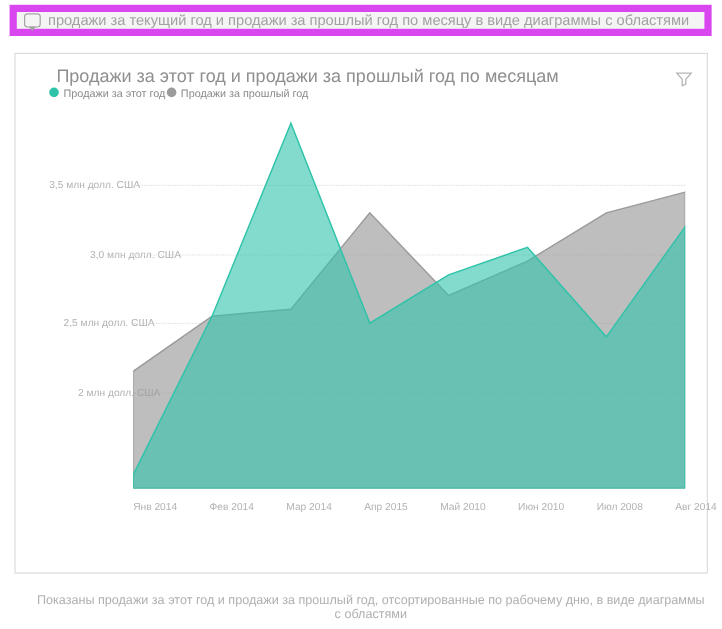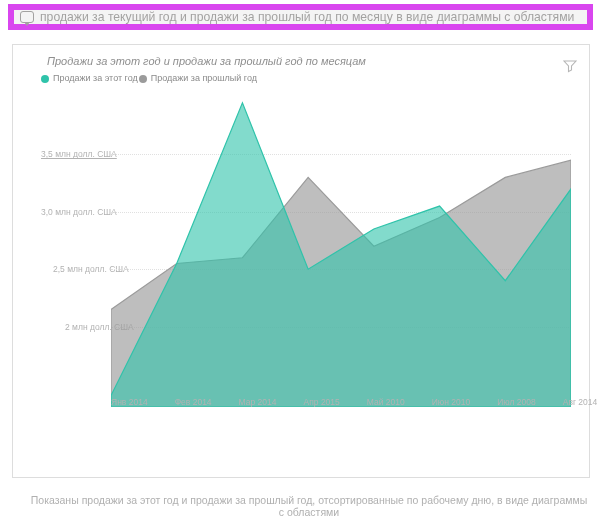--- a/index.html
+++ b/index.html
@@ -49,29 +49,28 @@
   .chart-card {
     position: absolute;
     left: 12px; top: 44px;
     width: 578px; height: 434px;
     border: 1px solid #ddd;
     background: #fff;
   }
   .chart-title {
     position: absolute;
     left: 34px; top: 10px;
-    font-size: 11px;
+    font-size: 15px;
     color: #8f8f8f;
-    font-style: italic;
   }
   .legend {
     position: absolute;
     left: 28px; top: 28px;
     display: flex;
-    align-items: flex-end;
+    align-items: flex-start;
     gap: 4px;
     font-size: 9px;
     color: #8a8a8a;
   }
   .swatch {
     width: 8px; height: 8px; border-radius: 50%;
     display: inline-block;
   }
   .filter-icon {
     position: absolute;
@@ -98,21 +97,21 @@
     transform: translateY(-50%);
     white-space: nowrap;
   }
   .ytick-line {
     position: absolute;
     left: 70px; width: 460px;
     border-top: 1px dotted #e0e0e0;
   }
   .xaxis {
     position: absolute;
-    left: 70px; top: 300px;
+    left: 70px; top: 320px;
     width: 460px;
     display: flex;
     gap: 27px;
   }
   .xtick {
     flex: 1;
     font-size: 8.5px;
     color: #b2b2b2;
     white-space: nowrap;
   }
@@ -146,23 +145,23 @@
 
   <div class="filter-icon">
     <svg width="14" height="14" viewBox="0 0 14 14">
       <path d="M1 2 h12 l-4.5 5 v4 l-3 1.5 v-5.5 z" fill="none" stroke="#b6b6b6" stroke-width="1.1"></path>
     </svg>
   </div>
 
   <div class="plot">
 
     <div id="yticks">
-        <div class="ytick" style="top: 57.4074px; text-decoration: underline;">3,5 млн долл. США</div>
+        <div class="ytick" style="top: 57.4074px;">3,5 млн долл. США</div>
         <div class="ytick-line" style="top: 57.4074px;"></div>
-        <div class="ytick" style="top: 114.815px;">3,0 млн долл. США</div>
+        <div class="ytick" style="top: 114.815px; margin-left: 34px;">3,0 млн долл. США</div>
         <div class="ytick-line" style="top: 114.815px;"></div>
         <div class="ytick" style="top: 172.222px; margin-left: 12px;">2,5 млн долл. США</div>
         <div class="ytick-line" style="top: 172.222px;"></div>
         <div class="ytick" style="top: 229.63px; margin-left: 24px;">2 млн долл. США</div>
         <div class="ytick-line" style="top: 229.63px;"></div>
       </div>
     <div class="plot-area">
       <svg id="areas" width="460" height="310" viewBox="0 0 460 310" preserveAspectRatio="none">
           <path d="M 0 212.40740740740742 L 65.71428571428571 166.48148148148152 L 131.42857142857142 160.74074074074076 L 197.14285714285714 80.37037037037041 L 262.85714285714283 149.25925925925927 L 328.57142857142856 120.55555555555554 L 394.2857142857143 80.37037037037041 L 460 63.148148148148124 L 460 310 L 0 310 Z" fill="#9b9b9b" fill-opacity="0.65" stroke="#9b9b9b" stroke-width="1.2"></path>
           <path d="M 0 298.51851851851853 L 65.71428571428571 166.48148148148152 L 131.42857142857142 5.740740740740705 L 197.14285714285714 172.22222222222223 L 262.85714285714283 132.03703703703704 L 328.57142857142856 109.0740740740741 L 394.2857142857143 183.70370370370372 L 460 91.85185185185185 L 460 310 L 0 310 Z" fill="#2fc3aa" fill-opacity="0.6" stroke="#2fc3aa" stroke-width="1.2"></path>

